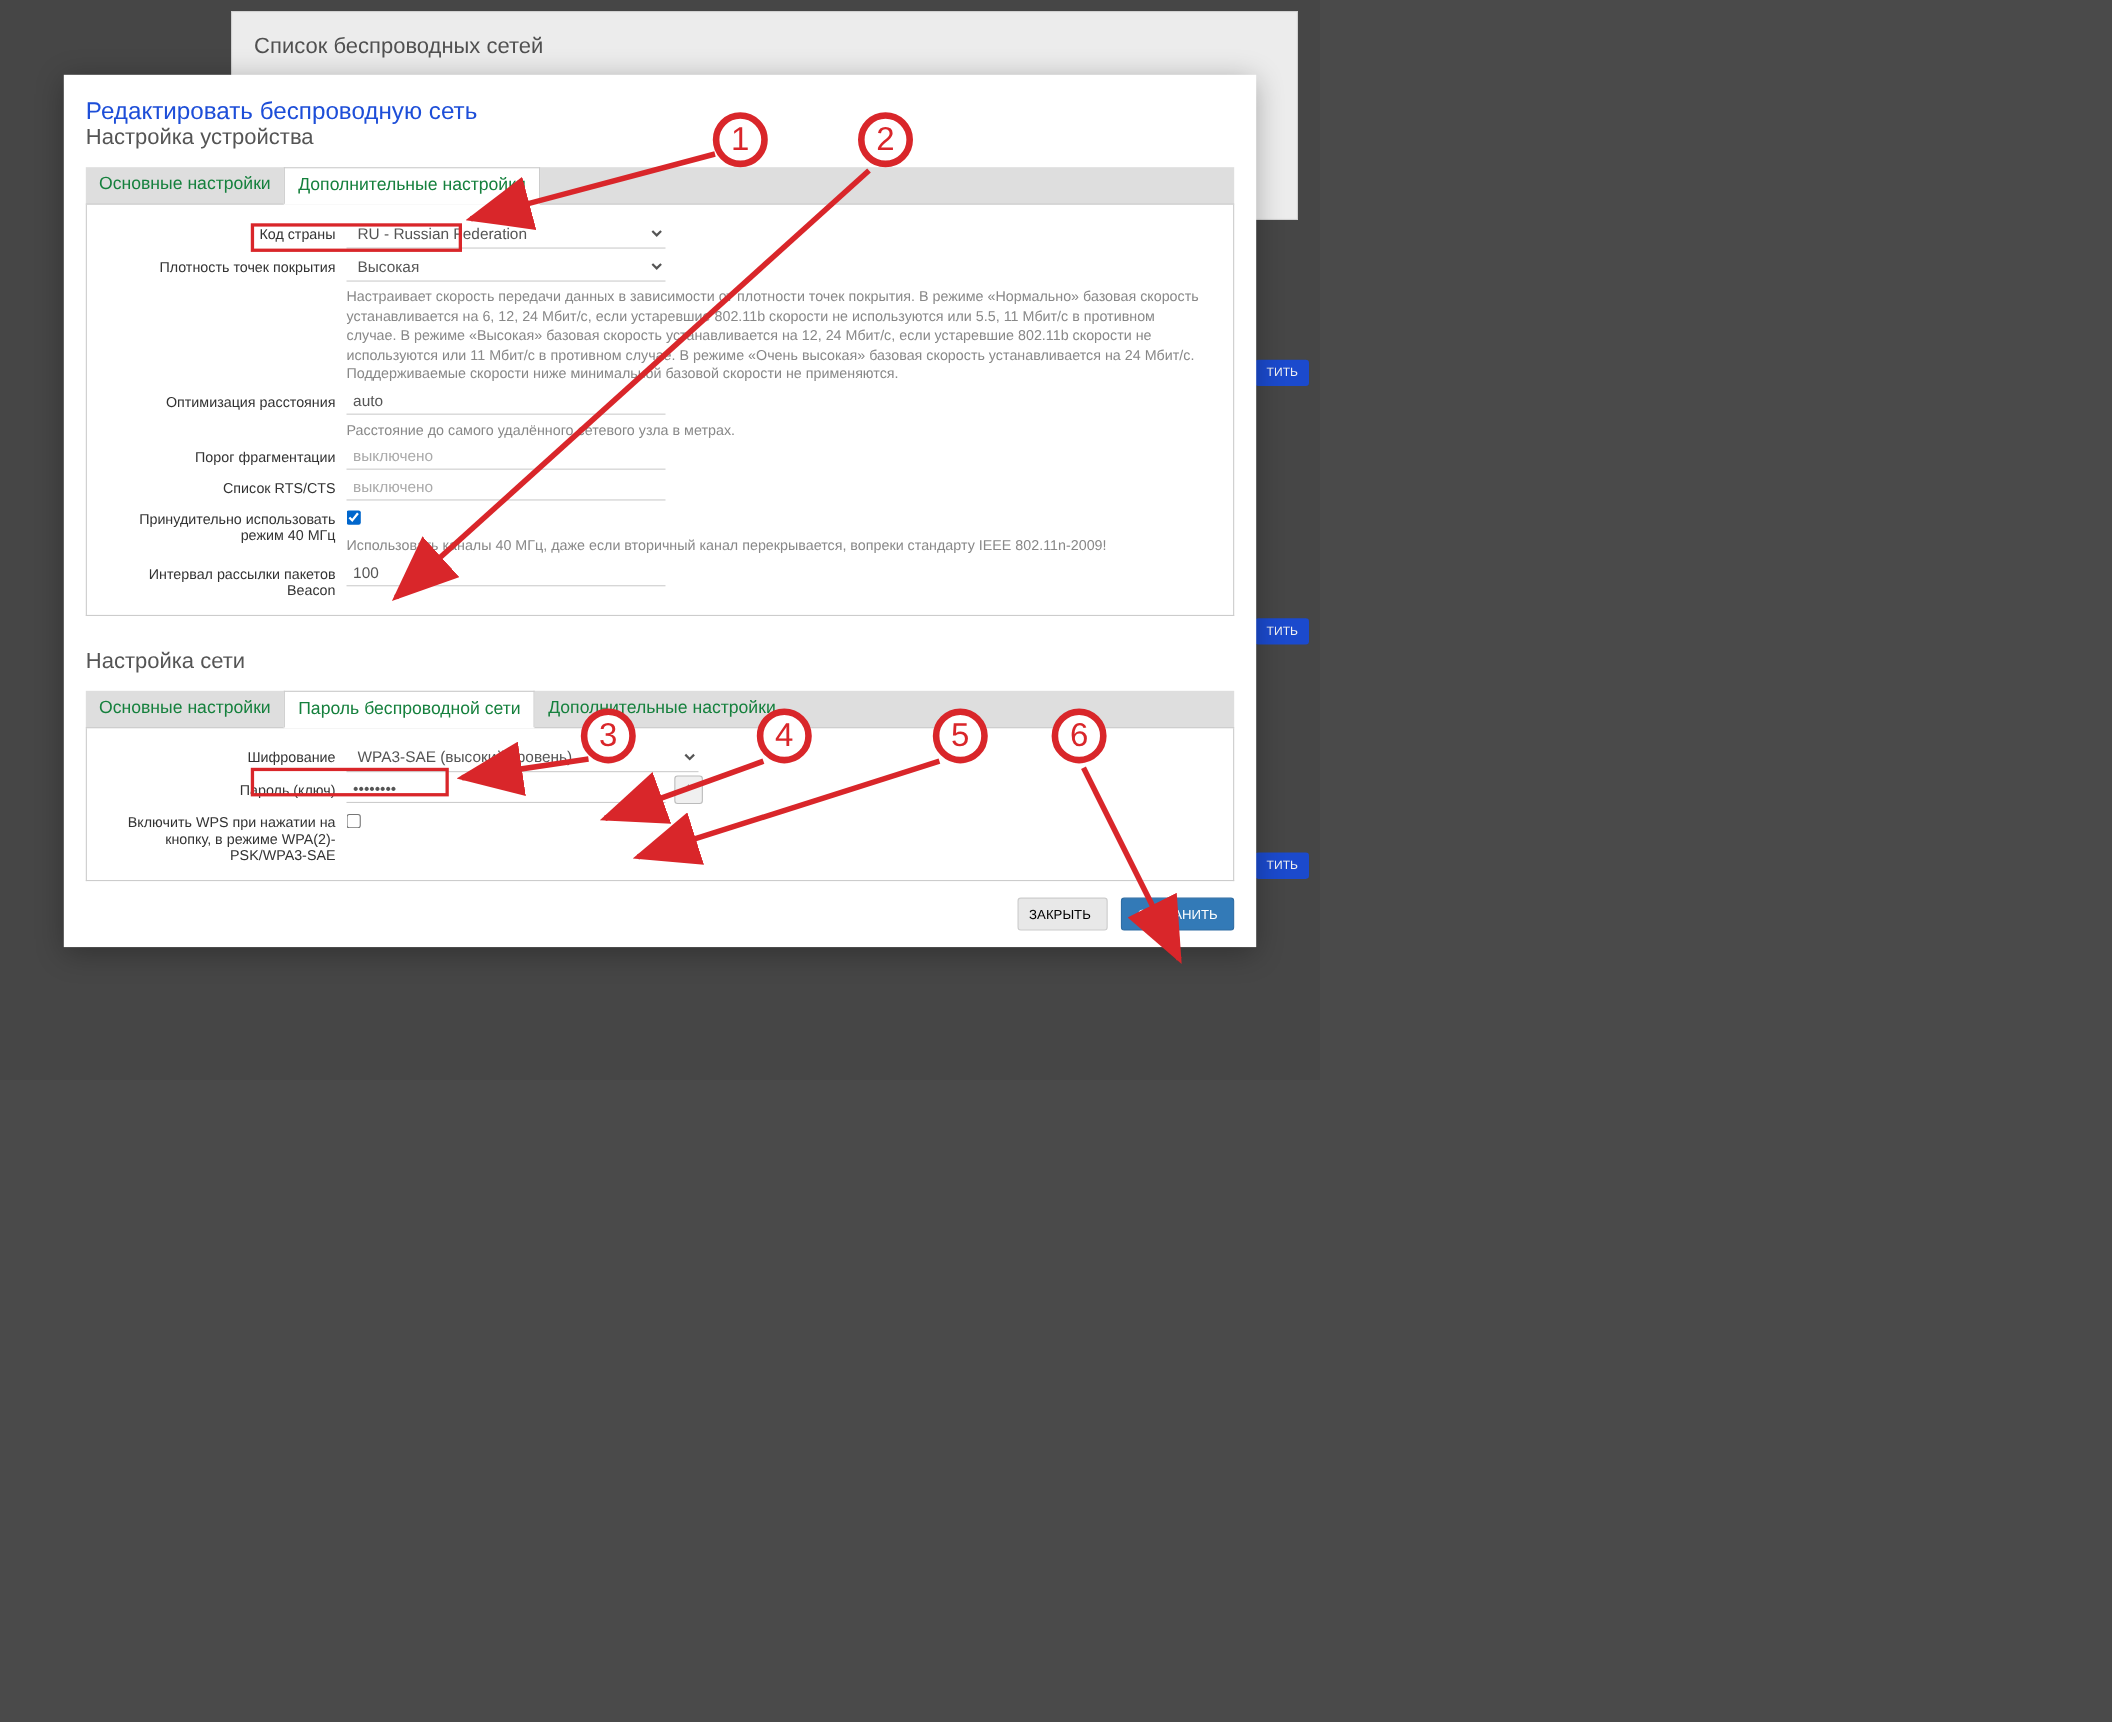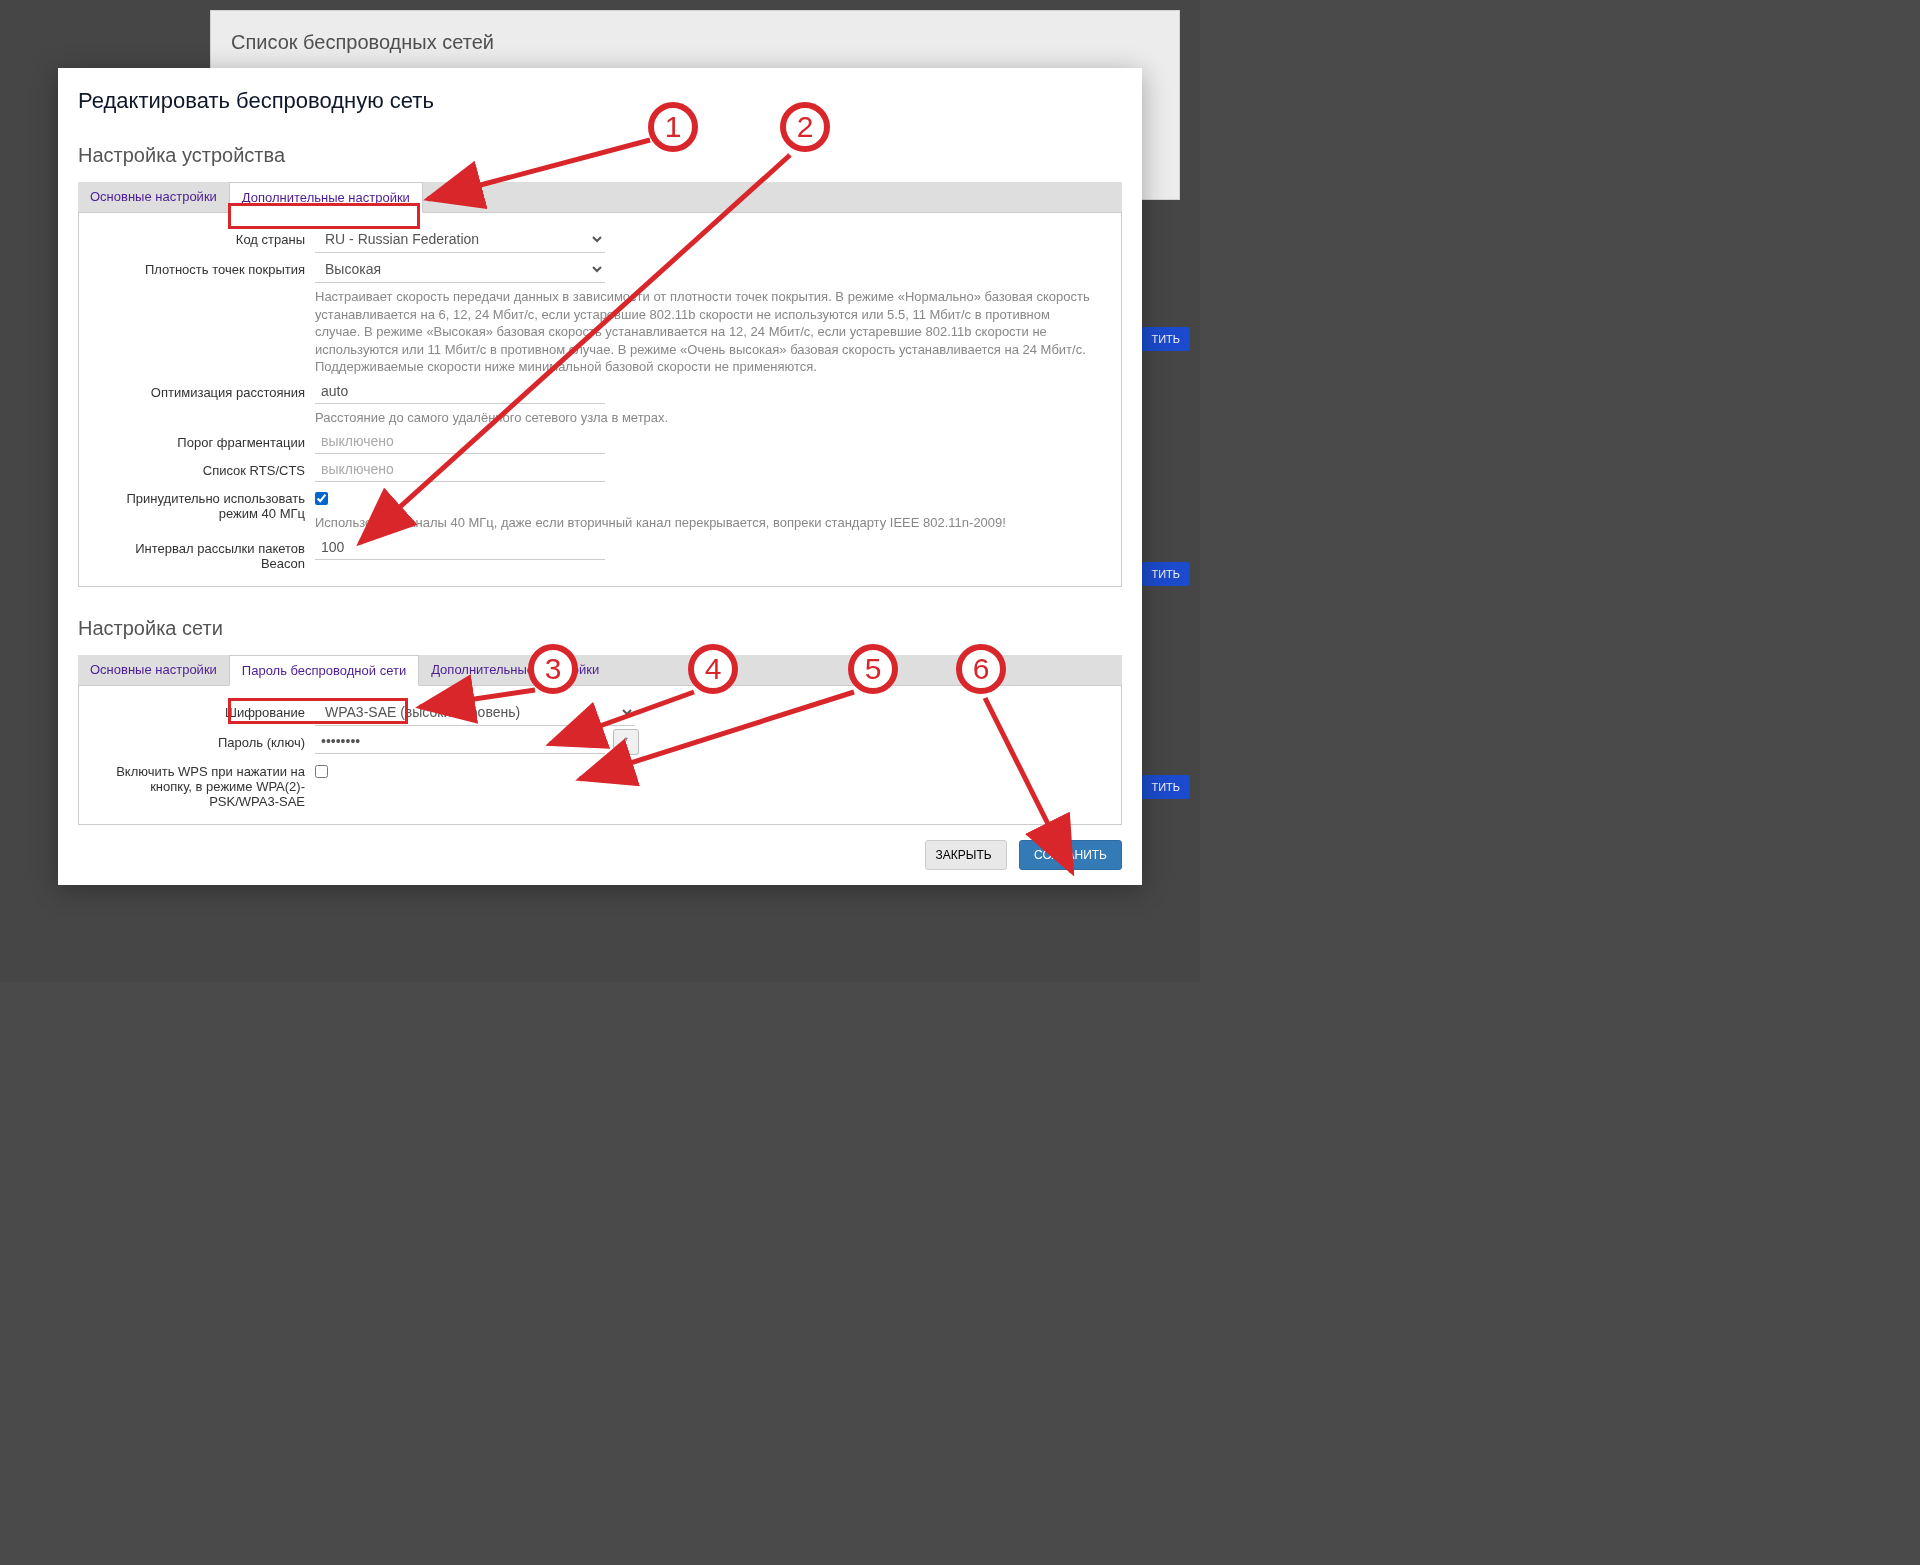--- a/index.html
+++ b/index.html
@@ -9,26 +9,26 @@
 .bg-card h3 { color: #555; font-weight: 300; font-size: 20px; }
 
 .bg-buttons { position: absolute; right: 10px; }
 .btn-delete { background: #1d4ed8; color: white; border: none; padding: 6px 10px; font-size: 11px; border-radius: 3px; }
 #bgb1 { top: 327px; } #bgb2 { top: 562px; } #bgb3 { top: 775px; }
 
 .overlay { position: absolute; inset: 0; background: rgba(0,0,0,0.05); }
 
 .modal { position: absolute; left: 58px; top: 68px; width: 1084px; background: #fff; box-shadow: 0 5px 25px rgba(0,0,0,0.3); }
 .modal-inner { padding: 20px 20px 15px 20px; }
-.modal-title { font-size: 22px; font-weight: 300; color: #0f172a; margin-bottom: 30px; }
+.modal-title { font-size: 22px; font-weight: 300; color: #1d4ed8; }
 
 .section-title { font-size: 20px; font-weight: 300; color: #555; margin-bottom: 15px; }
 
 .tabs { background: #dedede; display: flex; width: 100%; border-bottom: 1px solid #ccc; }
-.tab { padding: 7px 12px; font-size: 13px; color: #4c1d95; cursor: pointer; }
+.tab { padding: 7px 12px; font-size: 16px; color: #15803d; cursor: pointer; }
 .tab.active { background: #fff; border: 1px solid #ccc; border-bottom: 1px solid #fff; margin-bottom: -1px; }
 
 .form-area { border: 1px solid #ccc; border-top: none; padding: 10px 20px 15px 10px; margin-bottom: 30px; }
 .form-row { display: flex; margin-top: 3px; align-items: flex-start; }
 .form-label { width: 226px; text-align: right; padding-right: 10px; padding-top: 6px; font-size: 13px; color: #333; }
 .form-control { flex: 1; }
 .form-control select, .form-control input[type=text], .form-control input[type=password] {
   width: 290px; padding: 4px 6px; font-size: 14px; border: none; border-bottom: 1px solid #ccc; background: transparent; color: #555;
 }
 .form-control select { cursor: pointer; }

